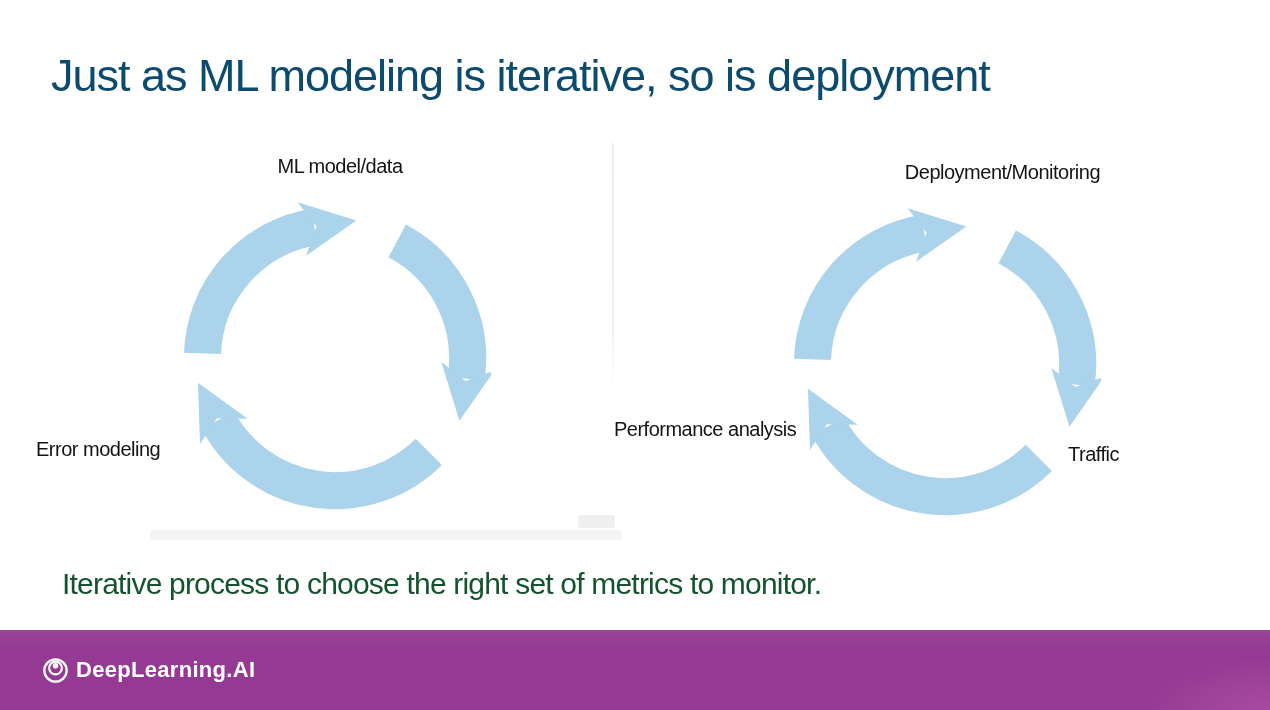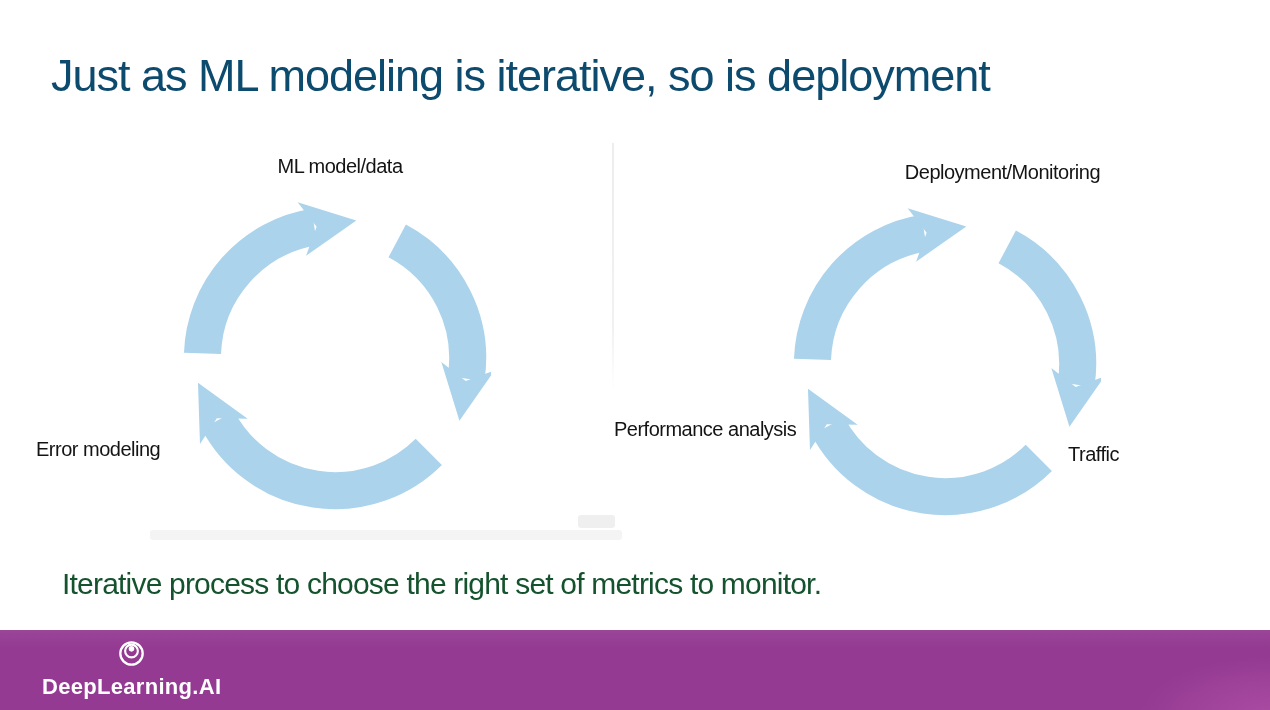--- a/index.html
+++ b/index.html
@@ -86,21 +86,20 @@
     position: absolute;
     right: 0; bottom: 0;
     width: 150px; height: 62px;
     background: radial-gradient(ellipse at 100% 110%, rgba(226,116,203,0.30) 0%, rgba(226,116,203,0) 62%);
     pointer-events: none;
   }
   .brand {
     display: flex;
     align-items: center;
     gap: 7px;
-    flex-direction: column;
   }
   .brand-text {
     color: #ffffff;
     font-size: 22px;
     font-weight: 700;
     letter-spacing: 0.3px;
     white-space: nowrap;
   }
 </style>
 </head>

